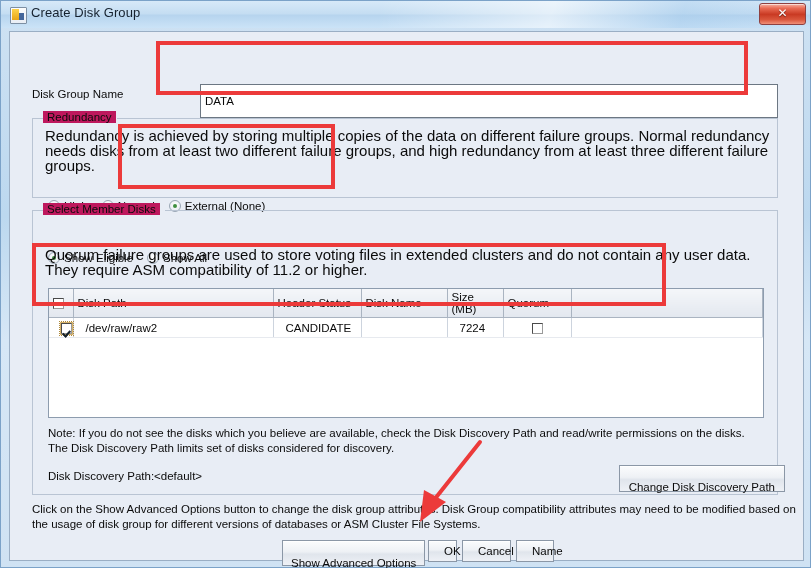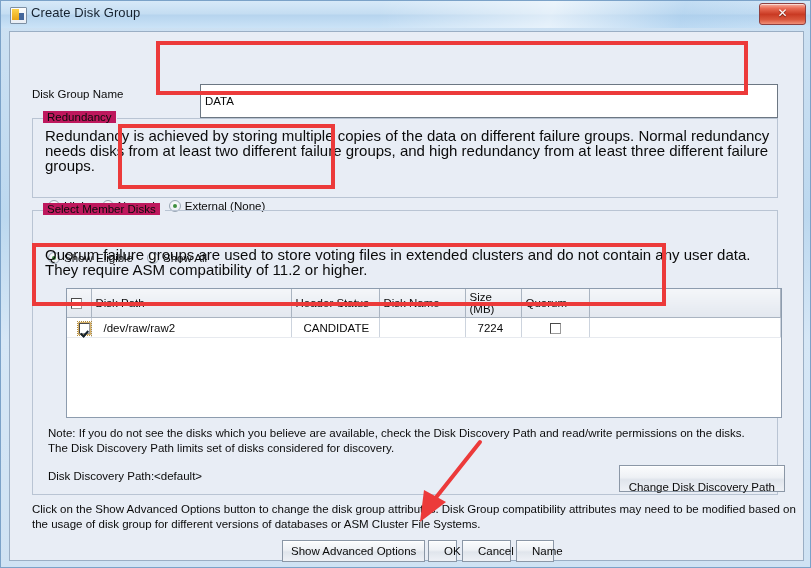--- a/index.html
+++ b/index.html
@@ -109,21 +109,21 @@
     cursor:pointer;flex:0 0 auto;
   }
   .radio.on:after{
     content:"";position:absolute;left:3px;top:3px;width:4px;height:4px;
     border-radius:50%;background:#3f8f3f;
   }
   .radio-label{margin-right:14px;font-size:11.5px;cursor:pointer;}
 
   
   .tablewrap{
-    position:absolute;left:56px;top:256px;width:716px;height:130px;
+    position:absolute;left:38px;top:256px;width:716px;height:130px;
     box-sizing:border-box;
     background:#ffffff;border:1px solid #8d9cae;
     overflow:hidden;
   }
   table.disks{border-collapse:collapse;width:100%;table-layout:fixed;}
   table.disks th{
     background:linear-gradient(180deg,#f4f6f9 0%,#e3e8ef 100%);
     border-right:1px solid #aab4c1;border-bottom:1px solid #aab4c1;
     font-weight:normal;font-size:11.5px;text-align:left;
     padding:2px 4px;height:16px;color:#0b0b0b;
@@ -165,21 +165,21 @@
     box-shadow:inset 0 1px 0 #ffffff;
     white-space:nowrap;
     padding-left:15px;
   }
   .btn-change{right:18px;top:433px;height:27px;padding:12px 9px;line-height:19px;}
 
   .bottomtext{
     position:absolute;left:22px;top:470px;width:764px;
     font-size:11.5px;line-height:15px;color:#0b0b0b;
   }
-  .btn-adv{left:272px;top:508px;height:22px;padding:0 8px;line-height:20px;}
+  .btn-adv{left:272px;top:508px;height:16px;padding:12px 8px;line-height:20px;}
   .btn-ok{left:418px;top:508px;width:29px;height:22px;line-height:20px;}
   .btn-cancel{left:452px;top:508px;width:49px;height:22px;line-height:20px;}
   .btn-help{left:506px;top:508px;width:38px;height:22px;line-height:20px;}
 
   
   .anno{position:absolute;border:4px solid #ec3a3a;pointer-events:none;}
   .a1{left:156px;top:41px;width:584px;height:46px;}
   .a2{left:118px;top:124px;width:209px;height:57px;}
   .a3{left:32px;top:243px;width:626px;height:55px;}
   .arrow{position:absolute;left:398px;top:438px;width:110px;height:90px;pointer-events:none;}

